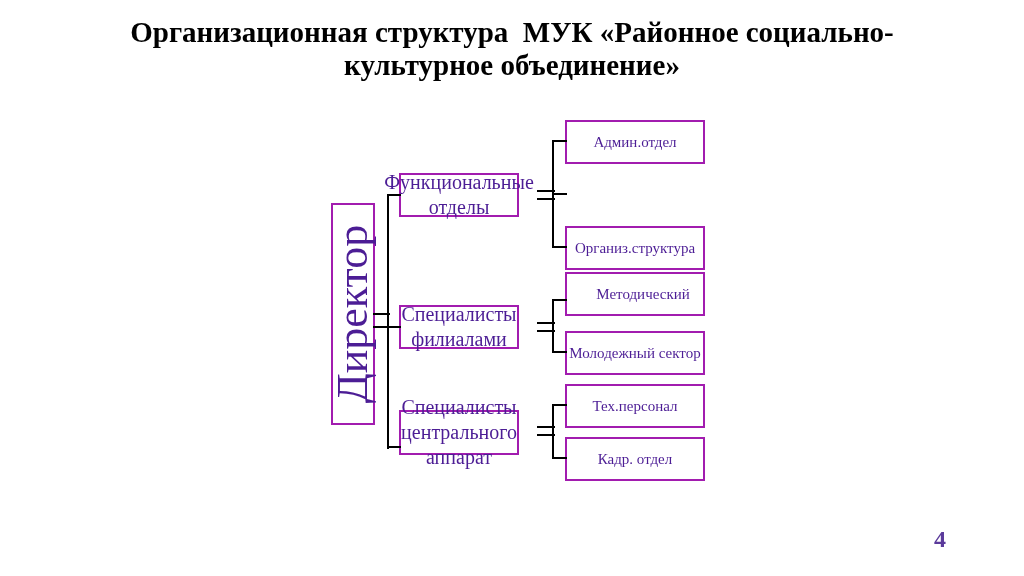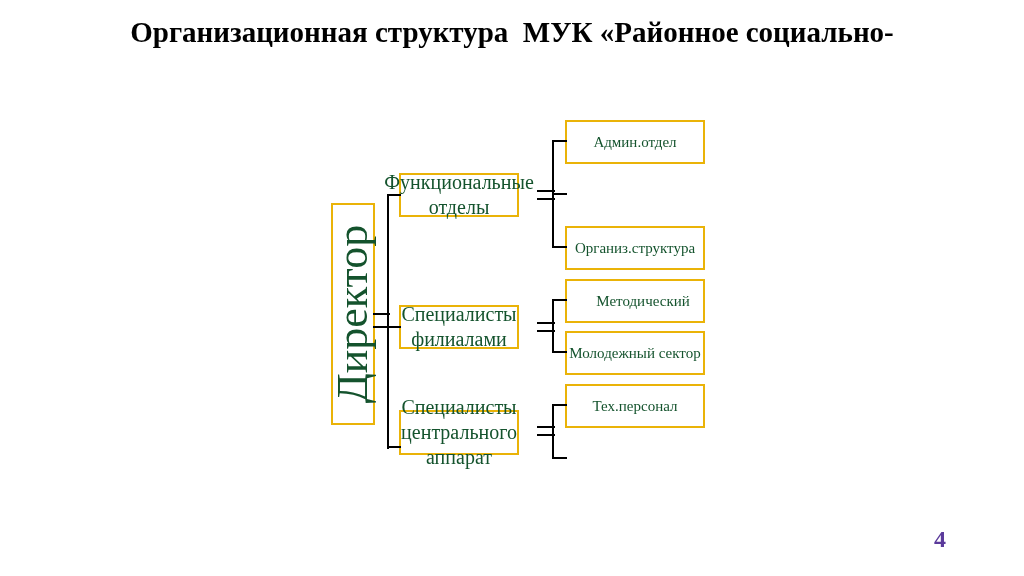--- a/index.html
+++ b/index.html
@@ -25,27 +25,27 @@
     text-align: center;
     font-weight: bold;
     font-size: 29px;
     line-height: 1.15;
     color: #000000;
     white-space: pre;
   }
   .box {
     position: absolute;
     box-sizing: border-box;
-    border: 2px solid #eab308;
+    border: 2px solid #a21caf;
     background: #ffffff;
     display: flex;
     align-items: center;
     justify-content: center;
     text-align: center;
-    color: #14532d;
+    color: #4c1d95;
   }
   .mid-box {
     left: 399px;
     width: 120px;
     height: 44px;
     font-size: 20px;
     line-height: 1.25;
     padding: 0 1px;
   }
   .leaf-box {
@@ -80,21 +80,21 @@
     text-align: center;
     font-weight: bold;
     font-size: 24px;
   }
 </style>
 </head>
 <body>
 
 <div id="slide" style="background: rgb(255, 255, 255);">
 
-  <div class="slide-title"><span>Организационная структура  МУК «Районное социально-</span><br></div>
+  <div class="slide-title"><span>Организационная структура  МУК «Районное социально-</span><br><span>культурное объединение»</span></div>
 
   <div class="box director-box">
     <span class="vtext">Директор</span>
   </div>
 
   <div class="box mid-box" style="top:173px;">
     <span>Функциональные отделы</span>
   </div>
   <div class="box mid-box" style="top:305px;">
     <span>Специалисты филиалами</span>
@@ -102,28 +102,31 @@
   <div class="box mid-box" style="top:410px; height:45px;">
     <span>Специалисты центрального аппарат</span>
   </div>
 
   <div class="box leaf-box" style="top:120px;">
     <span>Админ.отдел</span>
   </div>
   <div class="box leaf-box" style="top:226px;">
     <span>Организ.структура</span>
   </div>
-  <div class="box leaf-box" style="top:279px;padding-left:16px;">
+  <div class="box leaf-box" style="top:272px;padding-left:16px;">
     <span>Методический</span>
   </div>
   <div class="box leaf-box" style="top:384px;">
     <span>Тех.персонал</span>
   </div>
   <div class="box leaf-box" style="top:331px;">
     <span>Молодежный сектор</span>
+  </div>
+  <div class="box leaf-box" style="top:437px;">
+    <span>Кадр. отдел</span>
   </div>
 
   <div class="hline" style="left:373px; top:313px; width:17px;"></div>
   <div class="hline" style="left:373px; top:326px; width:28px;"></div>
 
   <div class="vline" style="left:387px; top:194px; height:255px;"></div>
   <div class="hline" style="left:387px; top:194px; width:14px;"></div>
   <div class="hline" style="left:387px; top:446px; width:14px;"></div>
 
   <div class="hline" style="left:537px; top:190px; width:18px;"></div>

